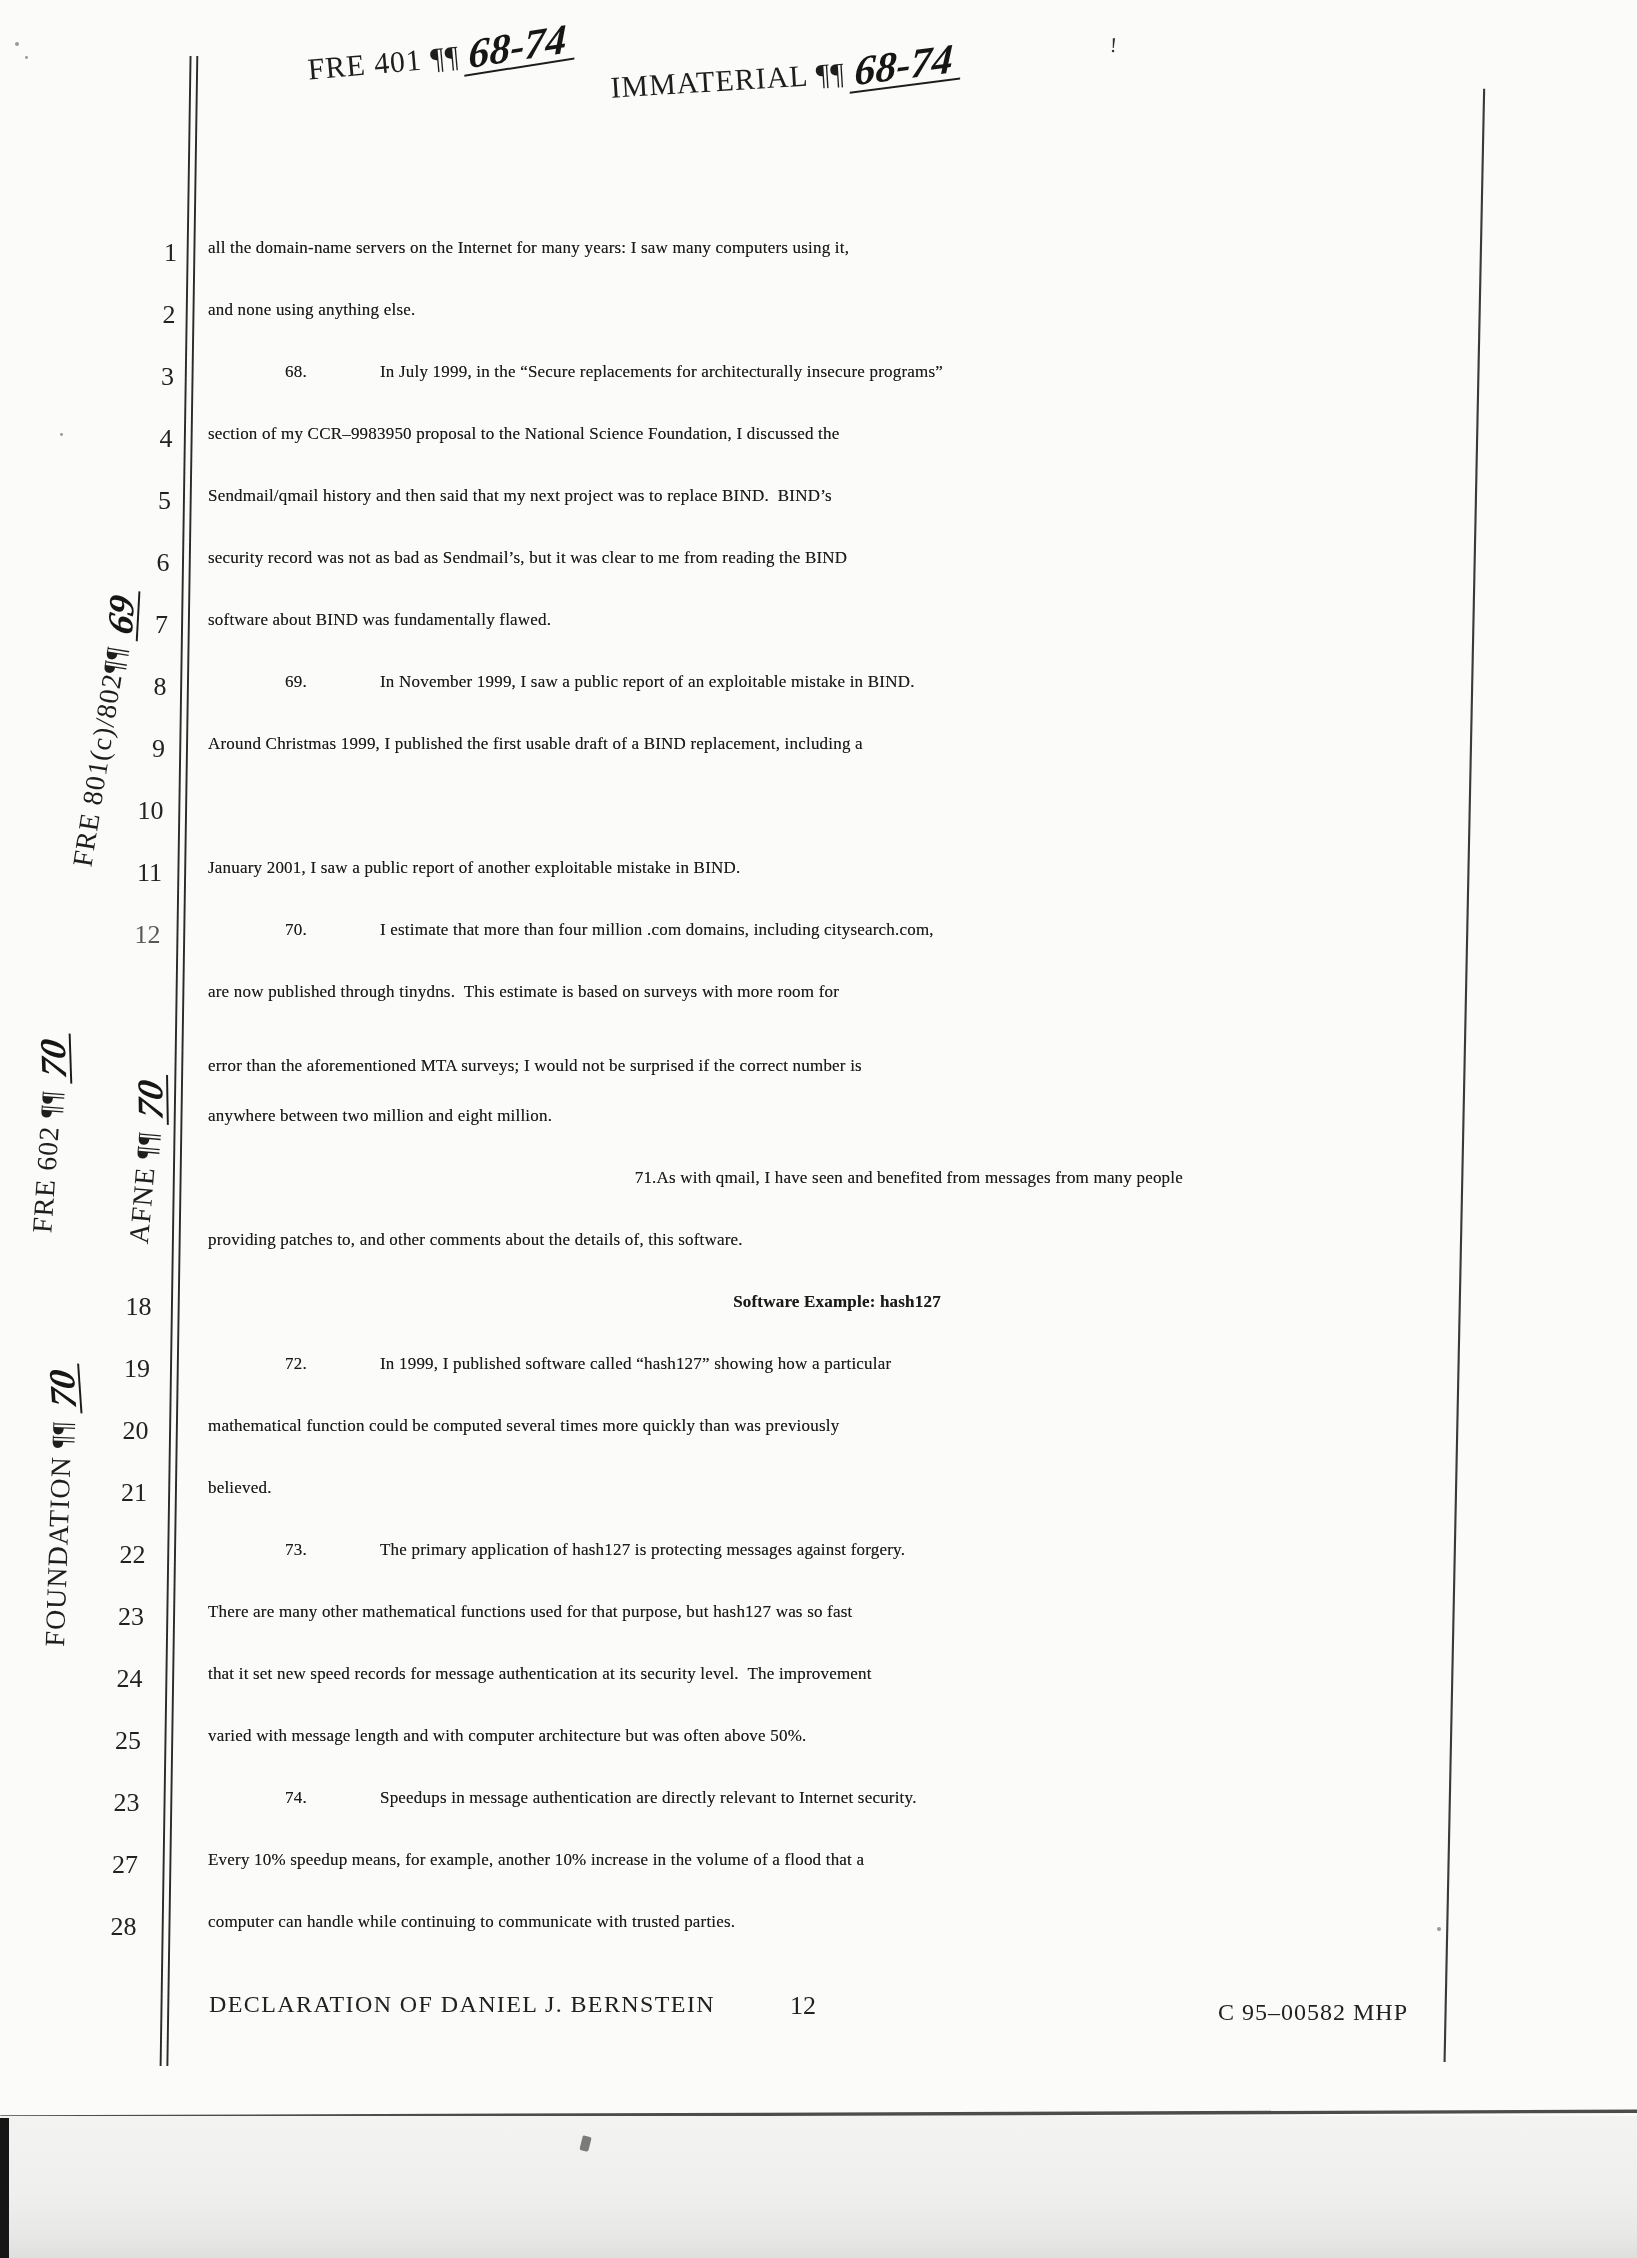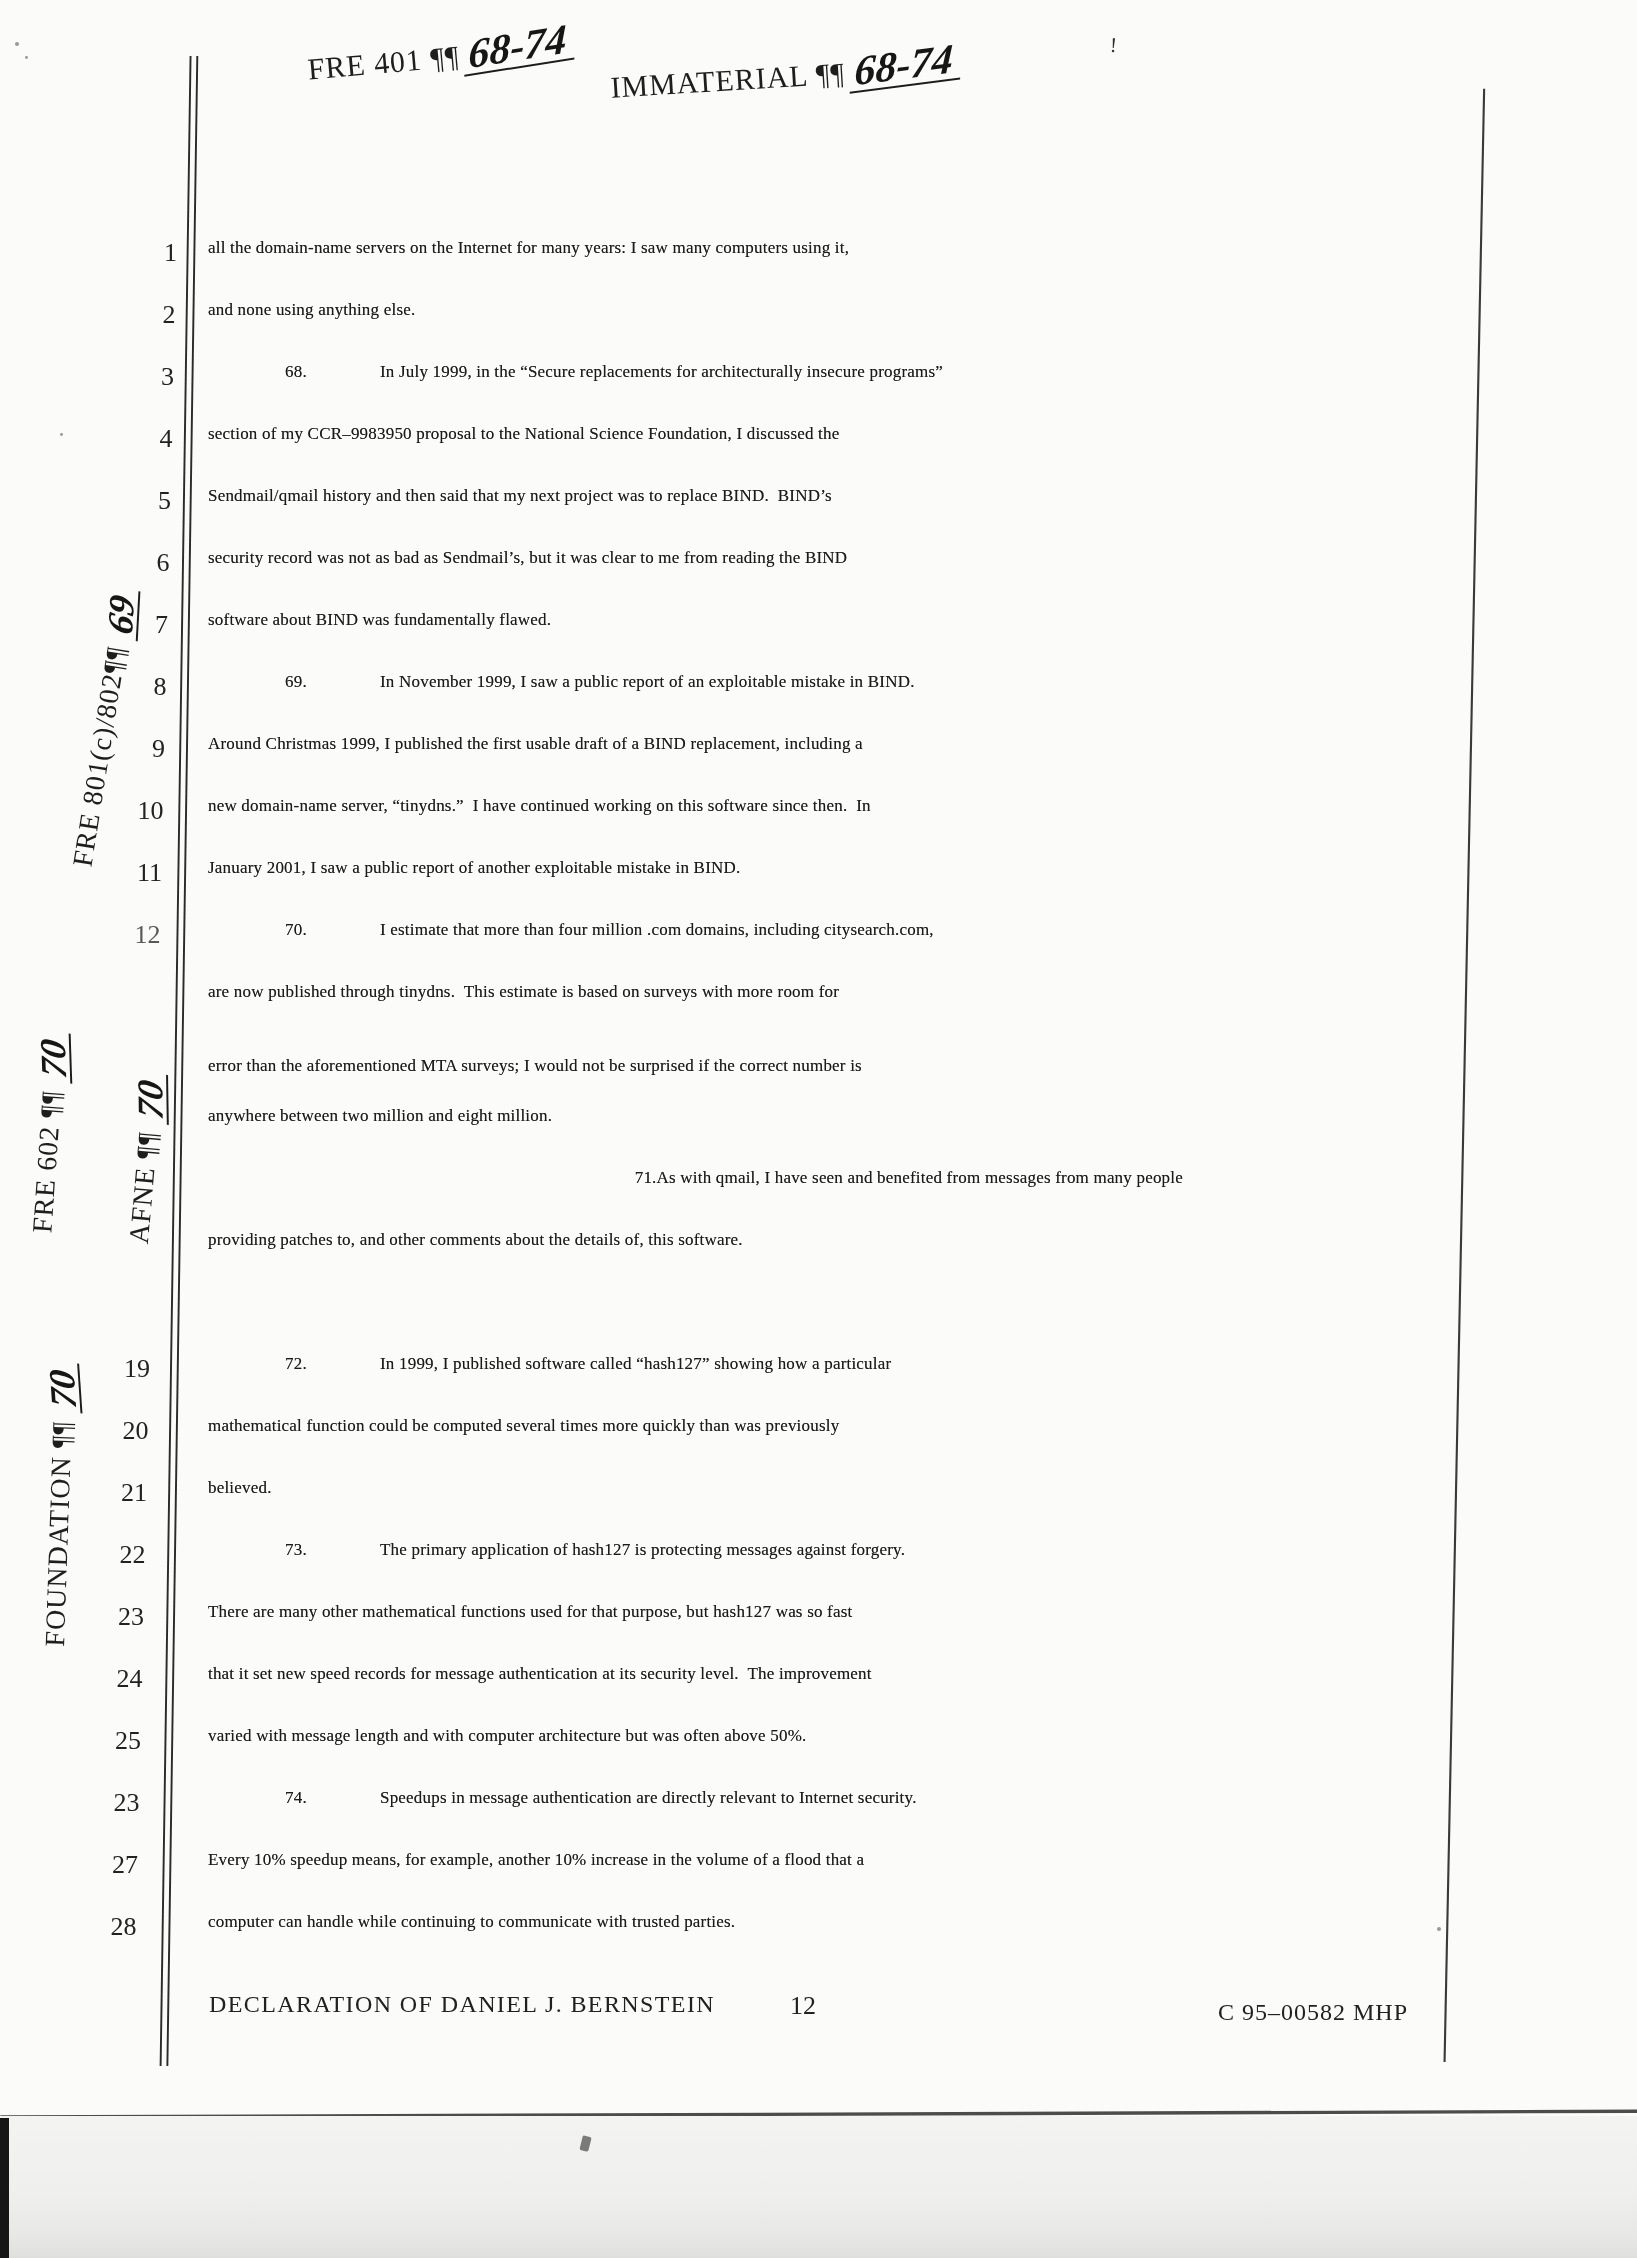--- a/index.html
+++ b/index.html
@@ -157,21 +157,20 @@
       <div class="row" style="top: 672px; --i: 7;">
       <span class="lnum">8</span>
       <span class="ltext"><span class="pnum">69.</span><span class="ptxt">In November 1999, I saw a public report of an exploitable mistake in BIND.</span></span>
     </div>
       <div class="row" style="top: 734px; --i: 8;">
       <span class="lnum">9</span>
       <span class="ltext"><span class="ptxt">Around Christmas 1999, I published the first usable draft of a BIND replacement, including a</span></span>
     </div>
       <div class="row" style="top: 796px; --i: 9;">
       <span class="lnum">10</span>
-      <span class="ltext"><span class="ptxt">new domain-name server, “tinydns.”  I have continued working on this software since then.  In</span></span>
     </div>
       <div class="row" style="top: 858px; --i: 10;">
       <span class="lnum">11</span>
       <span class="ltext"><span class="ptxt">January 2001, I saw a public report of another exploitable mistake in BIND.</span></span>
     </div>
       <div class="row" style="top: 920px; --i: 11;">
       <span class="lnum" style="opacity: 0.75;">12</span>
       <span class="ltext"><span class="pnum">70.</span><span class="ptxt">I estimate that more than four million .com domains, including citysearch.com,</span></span>
     </div>
       <div class="row" style="top: 982px; padding-left: 48px; --i: 12;">
@@ -186,20 +185,24 @@
       <span class="lnum"></span>
       <span class="ltext"><span class="ptxt">anywhere between two million and eight million.</span></span>
     </div>
       <div class="row" style="top: 1168px; text-align: right; --i: 15;">
       <span class="lnum"></span>
       <span class="ltext"><span class="pnum">71.</span><span class="ptxt">As with qmail, I have seen and benefited from messages from many people</span></span>
     </div>
       <div class="row" style="top: 1230px; --i: 16;">
       <span class="lnum"></span>
       <span class="ltext"><span class="ptxt">providing patches to, and other comments about the details of, this software.</span></span>
+    </div>
+      <div class="row" style="top: 1292px; --i: 17;">
+      <span class="lnum">18</span>
+      <span class="ltext heading"><span class="ptxt">Software Example: hash127</span></span>
     </div>
       <div class="row" style="top: 1354px; --i: 18;">
       <span class="lnum">19</span>
       <span class="ltext"><span class="pnum">72.</span><span class="ptxt">In 1999, I published software called “hash127” showing how a particular</span></span>
     </div>
       <div class="row" style="top: 1416px; --i: 19;">
       <span class="lnum">20</span>
       <span class="ltext"><span class="ptxt">mathematical function could be computed several times more quickly than was previously</span></span>
     </div>
       <div class="row" style="top: 1478px; --i: 20;">

